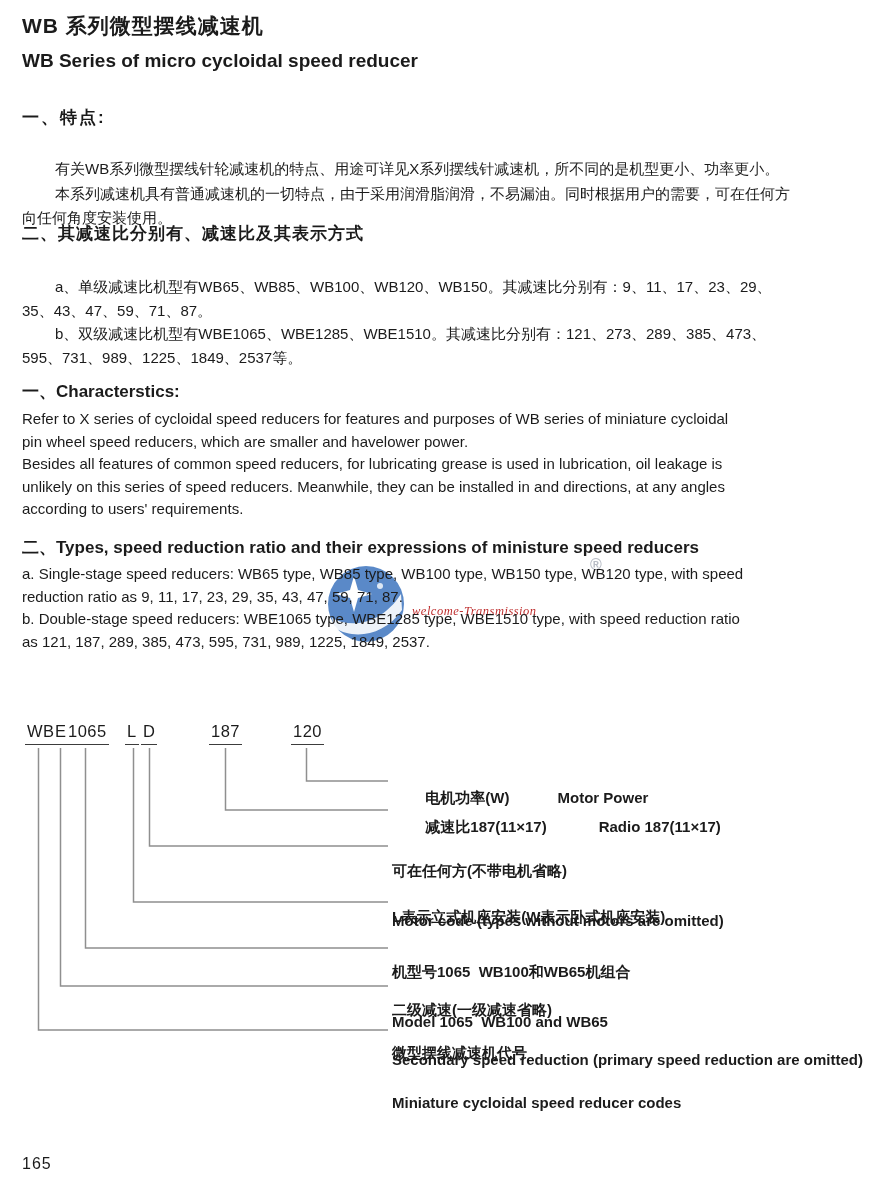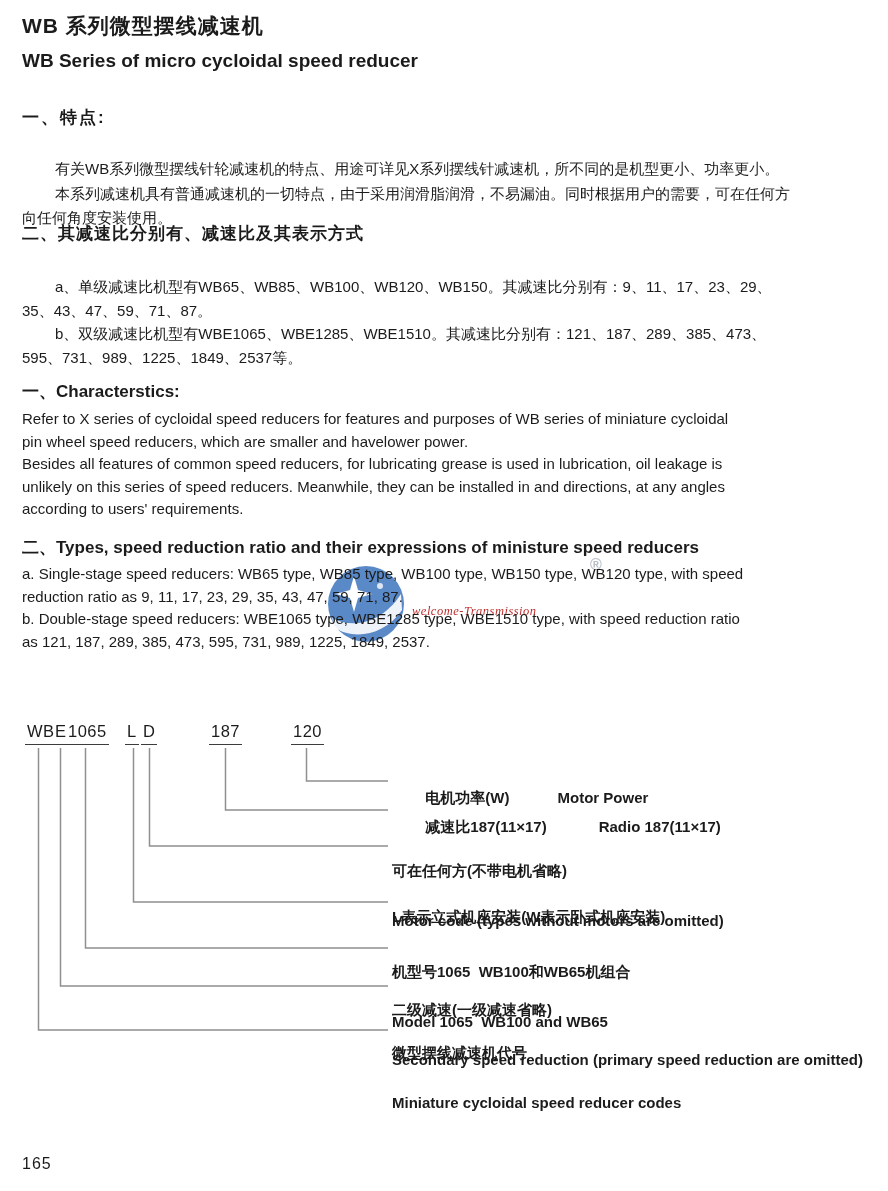--- a/index.html
+++ b/index.html
@@ -94,21 +94,21 @@
     <div class="abs title-en">WB Series of micro cycloidal speed reducer</div>
 
     <div class="abs h h-zh-feat">一、特点:</div>
     <div class="abs p pre indent p-zh-f1">有关WB系列微型摆线针轮减速机的特点、用途可详见X系列摆线针减速机，所不同的是机型更小、功率更小。</div>
     <div class="abs p pre indent p-zh-f2">本系列减速机具有普通减速机的一切特点，由于采用润滑脂润滑，不易漏油。同时根据用户的需要，可在任何方
 向任何角度安装使用。</div>
 
     <div class="abs h h-zh-types">二、其减速比分别有、减速比及其表示方式</div>
     <div class="abs p pre indent p-zh-a">a、单级减速比机型有WB65、WB85、WB100、WB120、WB150。其减速比分别有：9、11、17、23、29、
 35、43、47、59、71、87。</div>
-    <div class="abs p pre indent p-zh-b">b、双级减速比机型有WBE1065、WBE1285、WBE1510。其减速比分别有：121、187、289、385、473、
+    <div class="abs p pre indent p-zh-b">b、双级减速比机型有WBE1065、WBE1285、WBE1510。其减速比分别有：121、273、289、385、473、
 595、731、989、1225、1849、2537等。</div>
 
     <div class="abs h h-en-char">一、Characterstics:</div>
     <div class="abs p-en pre p-en-char">Refer to X series of cycloidal speed reducers for features and purposes of WB series of miniature cycloidal
 pin wheel speed reducers, which are smaller and havelower power.
 Besides all features of common speed reducers, for lubricating grease is used in lubrication, oil leakage is
 unlikely on this series of speed reducers. Meanwhile, they can be installed in and directions, at any angles
 according to users' requirements.</div>
 
     <div class="abs h h-en-types">二、Types, speed reduction ratio and their expressions of ministure speed reducers</div>

